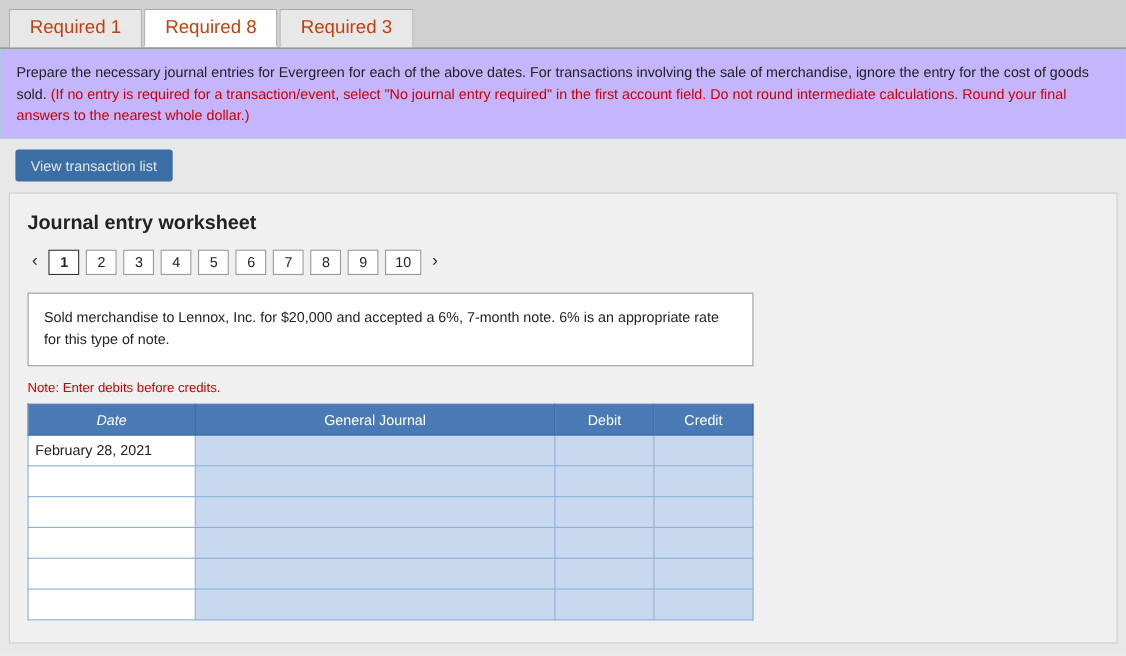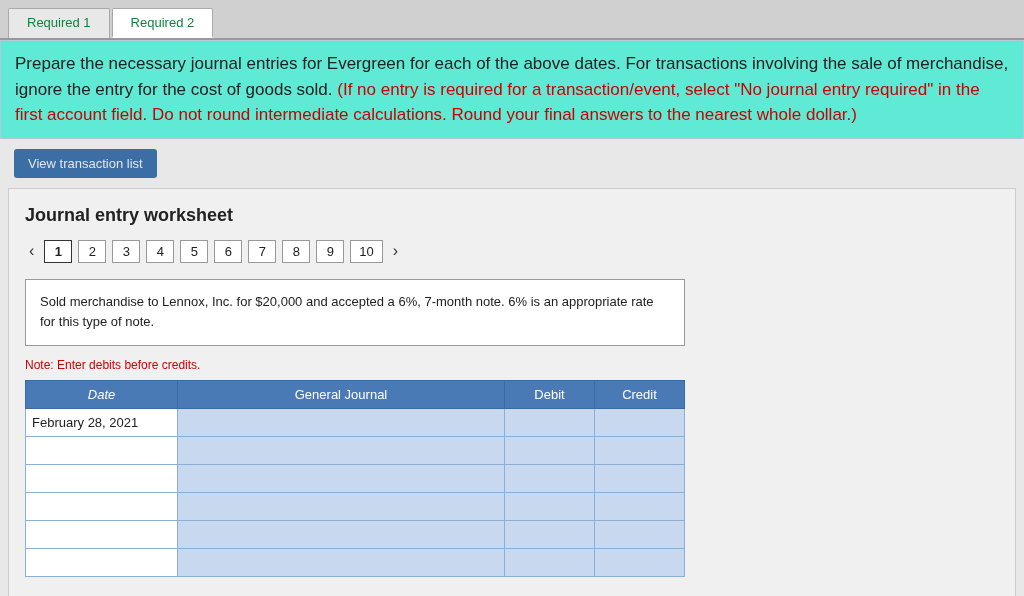--- a/index.html
+++ b/index.html
@@ -18,39 +18,39 @@
       padding-top: 8px;
       padding-left: 8px;
       gap: 0;
     }
     .tab {
       padding: 6px 18px;
       border: 1px solid #aaa;
       border-bottom: none;
       background: #e8e8e8;
       cursor: pointer;
-      font-size: 13px;
-      color: #15803d;
+      font-size: 17px;
+      color: #c2410c;
       border-radius: 2px 2px 0 0;
       margin-right: 2px;
     }
     .tab.active {
       background: #fff;
       border-bottom: 2px solid #fff;
       font-weight: normal;
       z-index: 1;
     }
 
     
     .instruction-box {
-      background: #5eead4;
+      background: #c4b5fd;
       border: 1px solid #b0c8e0;
       padding: 10px 14px;
       margin: 0;
-      font-size: 17px;
+      font-size: 13px;
       line-height: 1.5;
     }
     .instruction-box .red-text {
       color: #cc0000;
     }
 
     
     .btn-transaction {
       display: inline-block;
       margin: 10px 14px;
@@ -174,21 +174,22 @@
     }
   </style>
 </head>
 <body>
 
 
 
 
 <div class="tabs">
   <div class="tab">Required 1</div>
-  <div class="tab active">Required 2</div>
+  <div class="tab active">Required 8</div>
+  <div class="tab">Required 3</div>
 </div>
 
 
 <div class="instruction-box">
   <span>Prepare the necessary journal entries for Evergreen for each of the above dates. For transactions involving the sale of merchandise, ignore the entry for the cost of goods sold.</span>
   <span class="red-text">(If no entry is required for a transaction/event, select "No journal entry required" in the first account field. Do not round intermediate calculations. Round your final answers to the nearest whole dollar.)</span>
 </div>
 
 
 <button class="btn-transaction">View transaction list</button>

